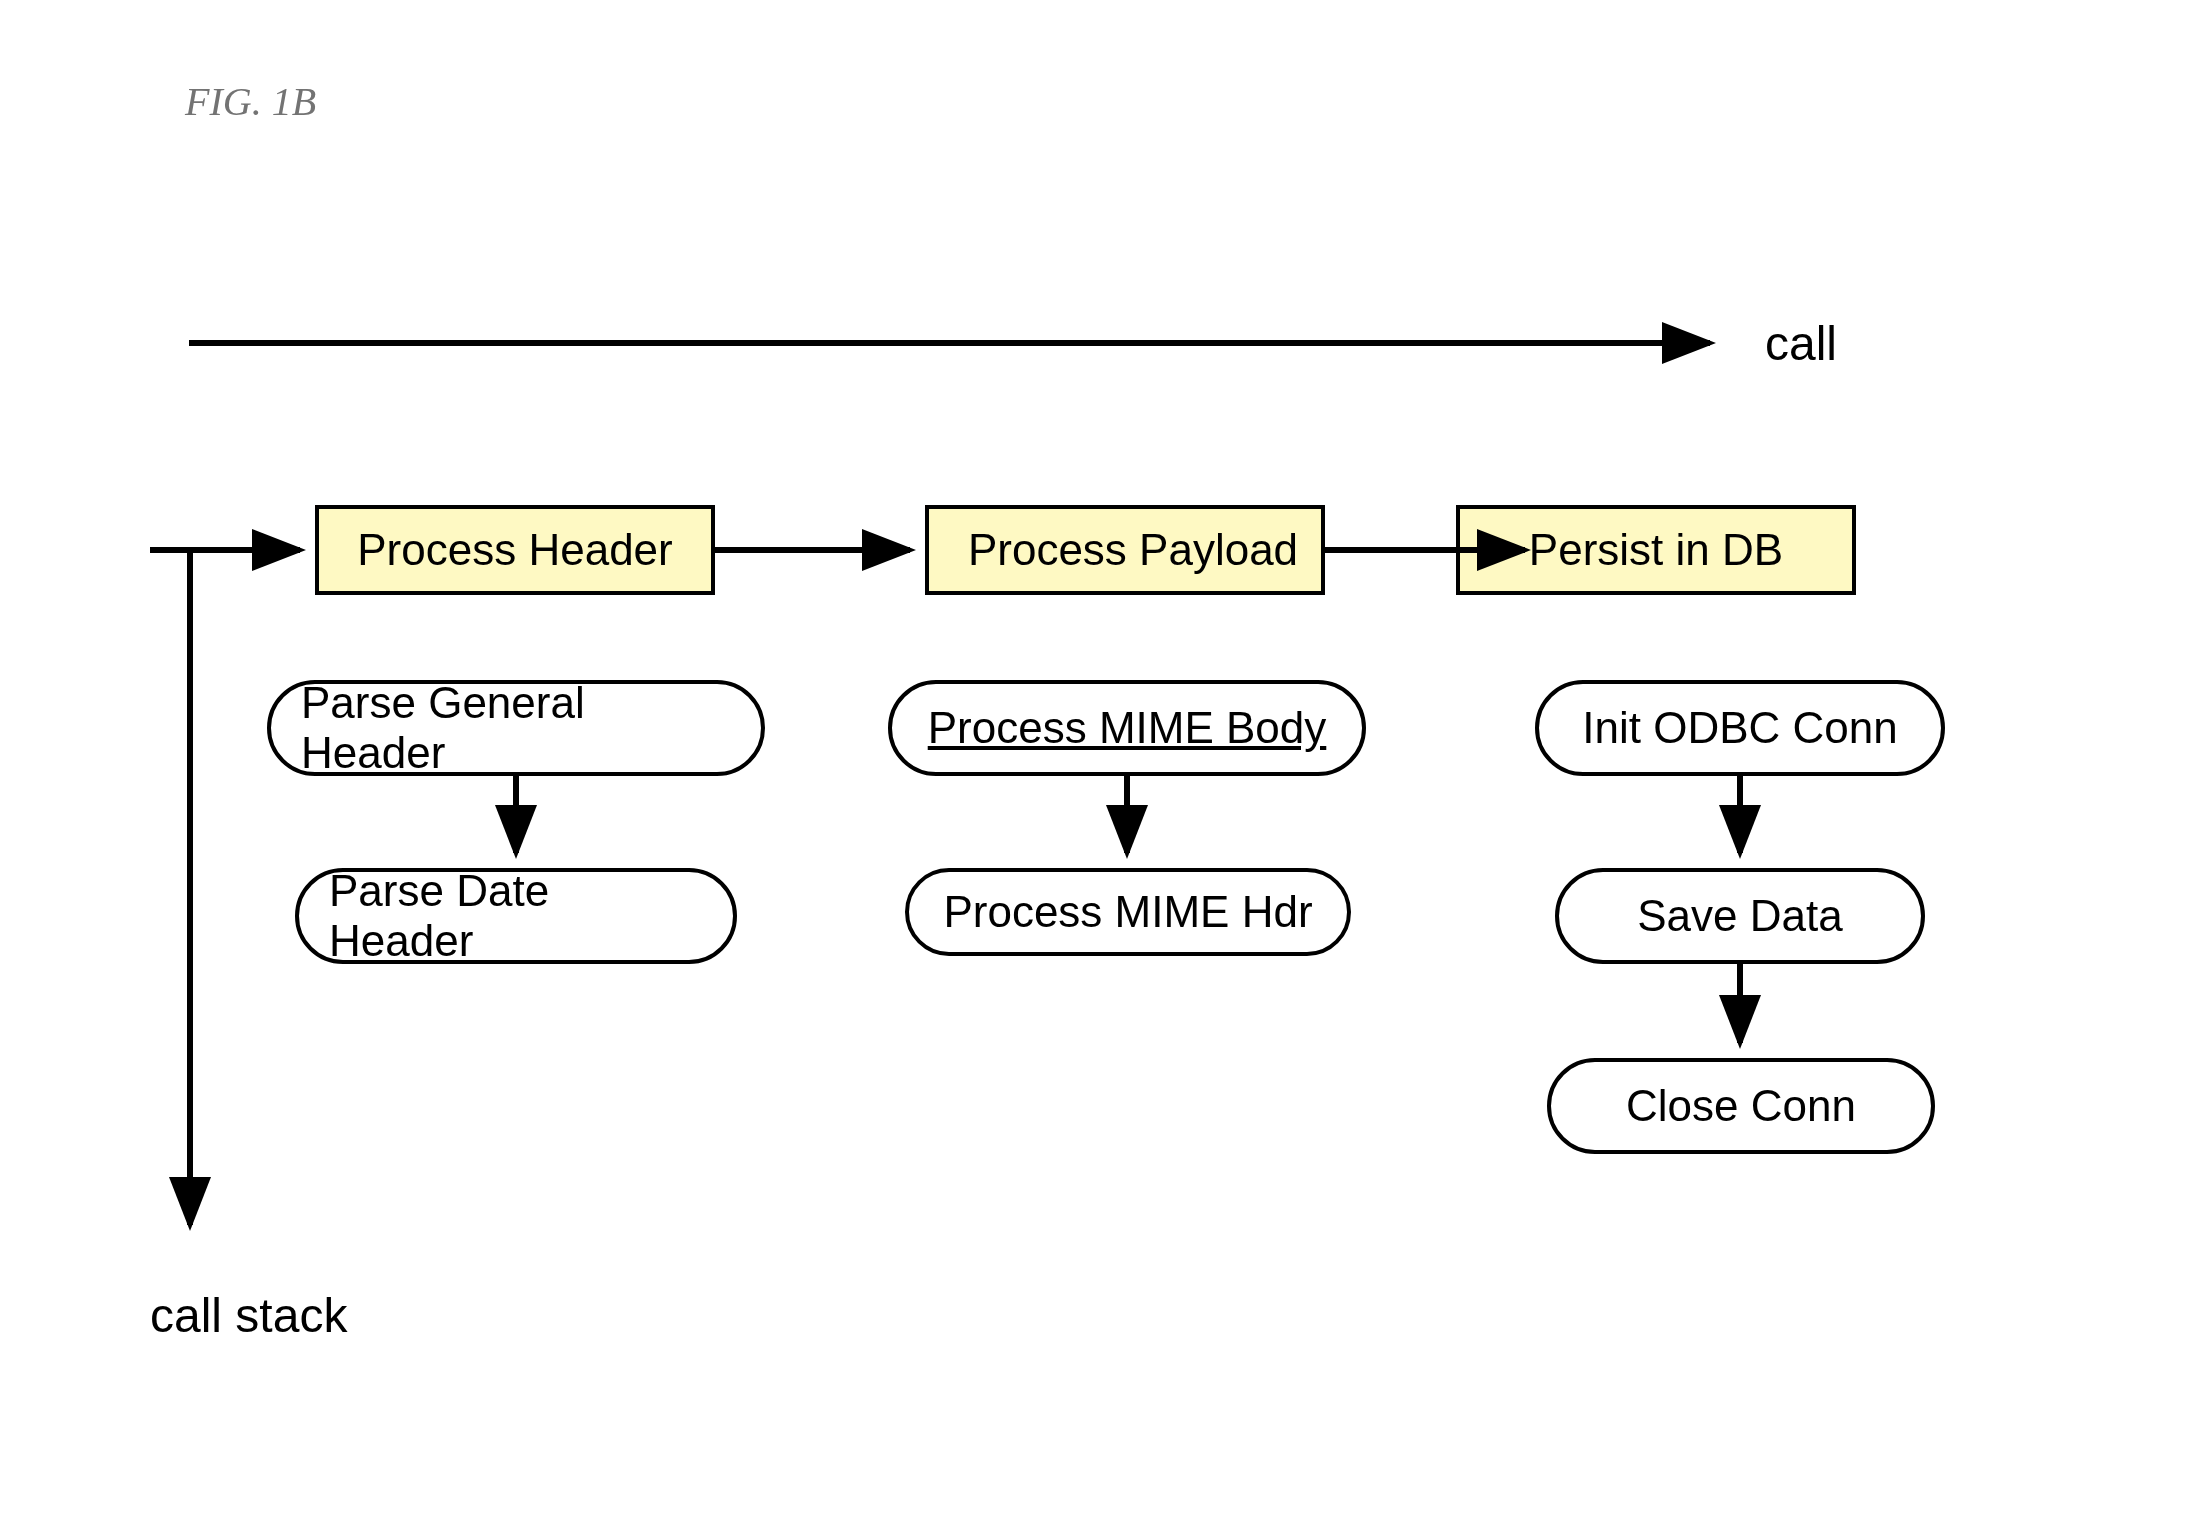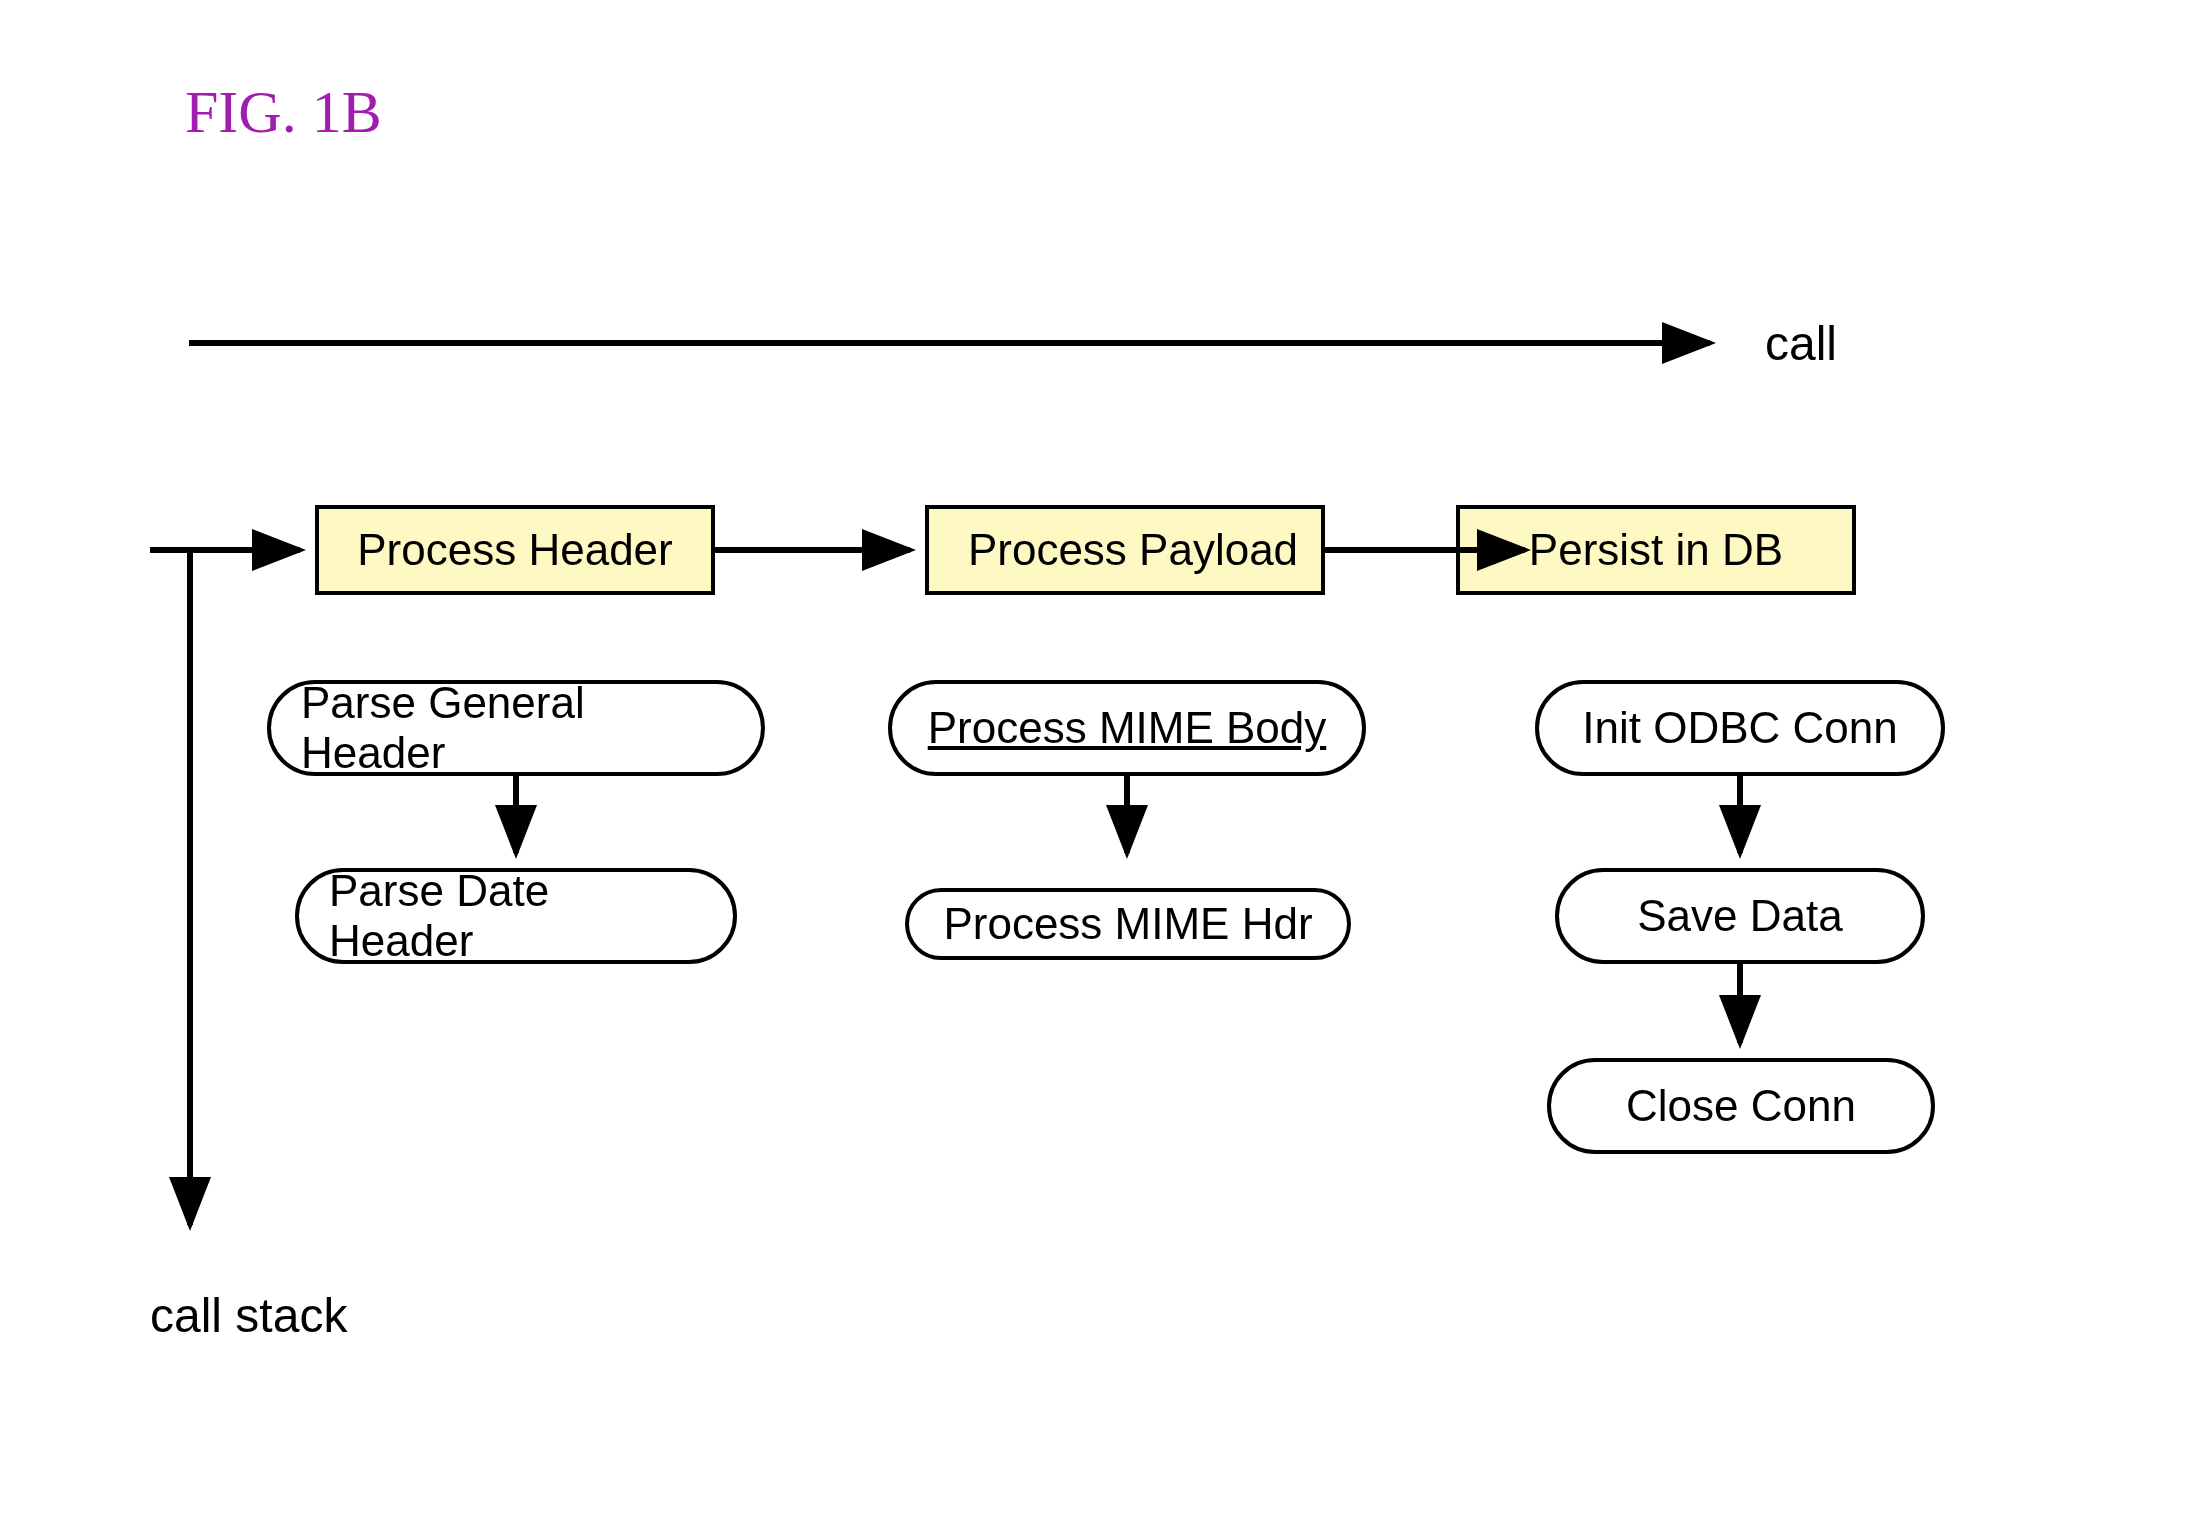--- a/index.html
+++ b/index.html
@@ -8,23 +8,24 @@
     background: #fff;
     font-family: "Times New Roman", Times, serif;
   }
   .canvas {
     position: relative;
     width: 2185px;
     height: 1520px;
   }
   .fig-title {
     position: absolute;
-    font-size: 60px;
+    font-style: italic;
+    font-size: 40px;
     font-weight: 500;
-    color: #a21caf;
+    color: #737373;
   }
   .axis-label {
     position: absolute;
     font-family: Arial, Helvetica, sans-serif;
     font-size: 48px;
     color: #000;
   }
   .rect-box {
     position: absolute;
     border: 4px solid #000;
@@ -74,21 +75,21 @@
   <div class="rect-box" style="left:315px; top:505px; width:400px; height:90px;">Process Header</div>
 
   <div class="round-box" style="left:295px; top:868px; width:442px; height:96px;">Parse Date Header</div>
 
   <div class="round-box" style="left:267px; top:680px; width:498px; height:96px;">Parse General Header</div>
 
   <div class="rect-box" style="left:925px; top:505px; width:400px; height:90px;padding-left:16px;">Process Payload</div>
 
   <div class="round-box" style="left:888px; top:680px; width:478px; height:96px;text-decoration:underline;">Process MIME Body</div>
 
-  <div class="round-box" style="left:905px; top:888px; width:446px; height:72px;">Process MIME Hdr</div>
+  <div class="round-box" style="left:905px; top:868px; width:446px; height:88px;">Process MIME Hdr</div>
 
   <div class="rect-box" style="left:1456px; top:505px; width:400px; height:90px;">Persist in DB</div>
 
   <div class="round-box" style="left:1535px; top:680px; width:410px; height:96px;">Init ODBC Conn</div>
 
   <div class="round-box" style="left:1547px; top:1058px; width:388px; height:96px;">Close Conn</div>
 
   <div class="round-box" style="left:1555px; top:868px; width:370px; height:96px;">Save Data</div>
 
   <svg class="overlay">

